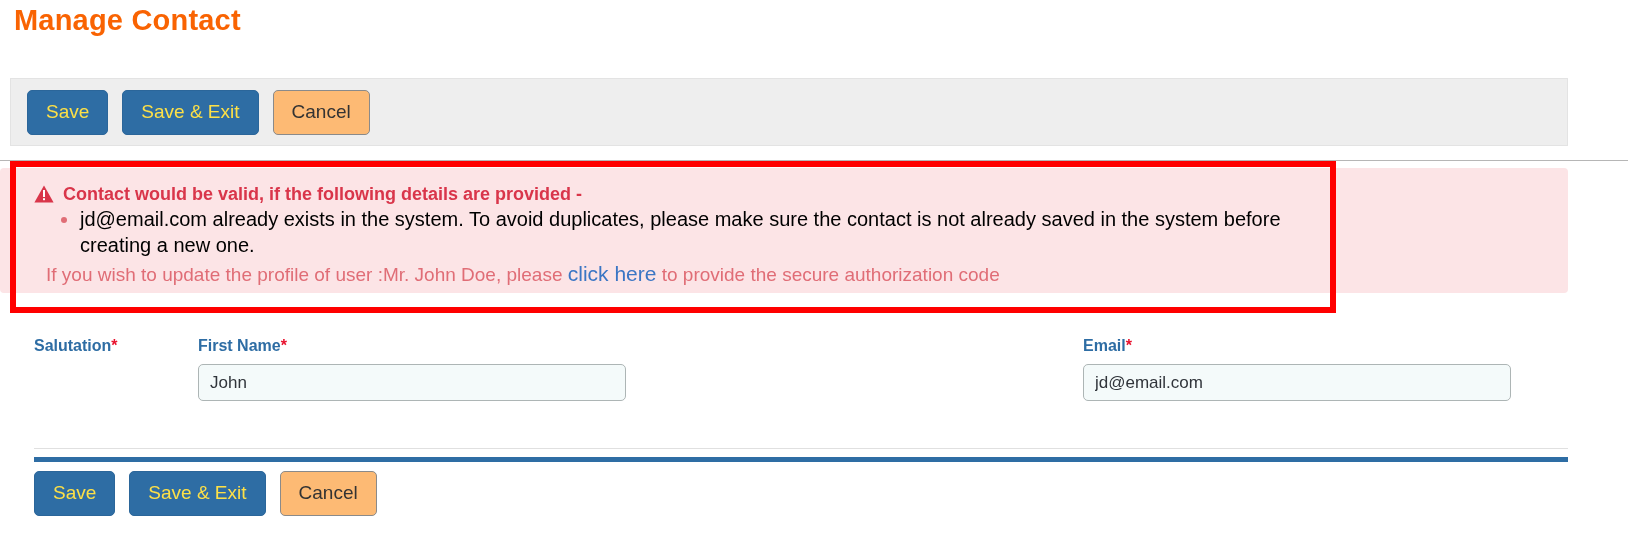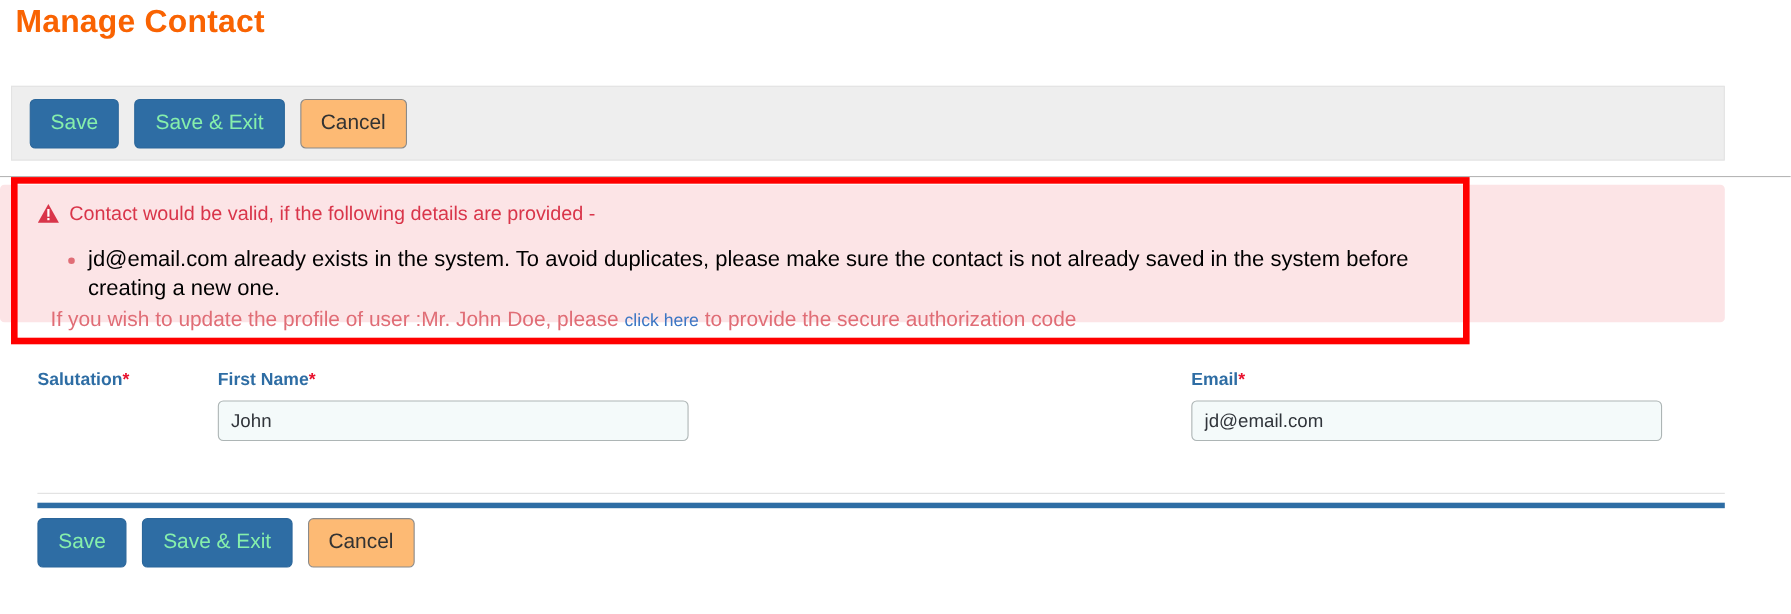--- a/index.html
+++ b/index.html
@@ -41,21 +41,21 @@
     font-size: 19px;
     line-height: 1;
     border-radius: 5px;
     cursor: pointer;
     padding: 11px 18px 13px;
     white-space: nowrap;
   }
   .btn-primary {
     background: #2e6da4;
     border: 1px solid #2b669a;
-    color: #86efac;
+    color: #fde047;
   }
   .btn-default {
     background: #fdba74;
     border: 1px solid #8a8a8a;
     color: #333333;
   }
 
   
   .hr-thin-top {
     position: absolute;
@@ -72,47 +72,47 @@
     border-radius: 4px;
   }
   .alert-inner {
     position: absolute;
     left: 34px; top: 14px;
     width: 1320px;
   }
   .alert-heading {
     color: #d9354a;
     font-size: 18px;
-    font-weight: normal;
+    font-weight: bold;
     display: flex;
     align-items: center;
     gap: 9px;
     line-height: 24px;
-    margin-bottom: 17px;
+    margin-bottom: 0;
   }
   .warn-icon { display: inline-block; width: 20px; height: 18px; }
   .alert-list {
     margin: 0 0 0 0;
     padding-left: 46px;
     list-style: disc;
     color: #000000;
     font-size: 20px;
     line-height: 26px;
   }
   .alert-list li::marker { color: #e06d76; }
   .alert-footline {
     color: #e06d76;
     font-size: 19px;
     line-height: 28px;
     margin-top: 2px;
     padding-left: 12px;
   }
   .alert-link {
     color: #3b76c4;
-    font-size: 16px;
+    font-size: 21px;
     text-decoration: none;
     cursor: pointer;
   }
 
   
   .red-box {
     position: absolute;
     left: 10px; top: 161px;
     width: 1326px; height: 152px;
     border: 6px solid #ff0000;

